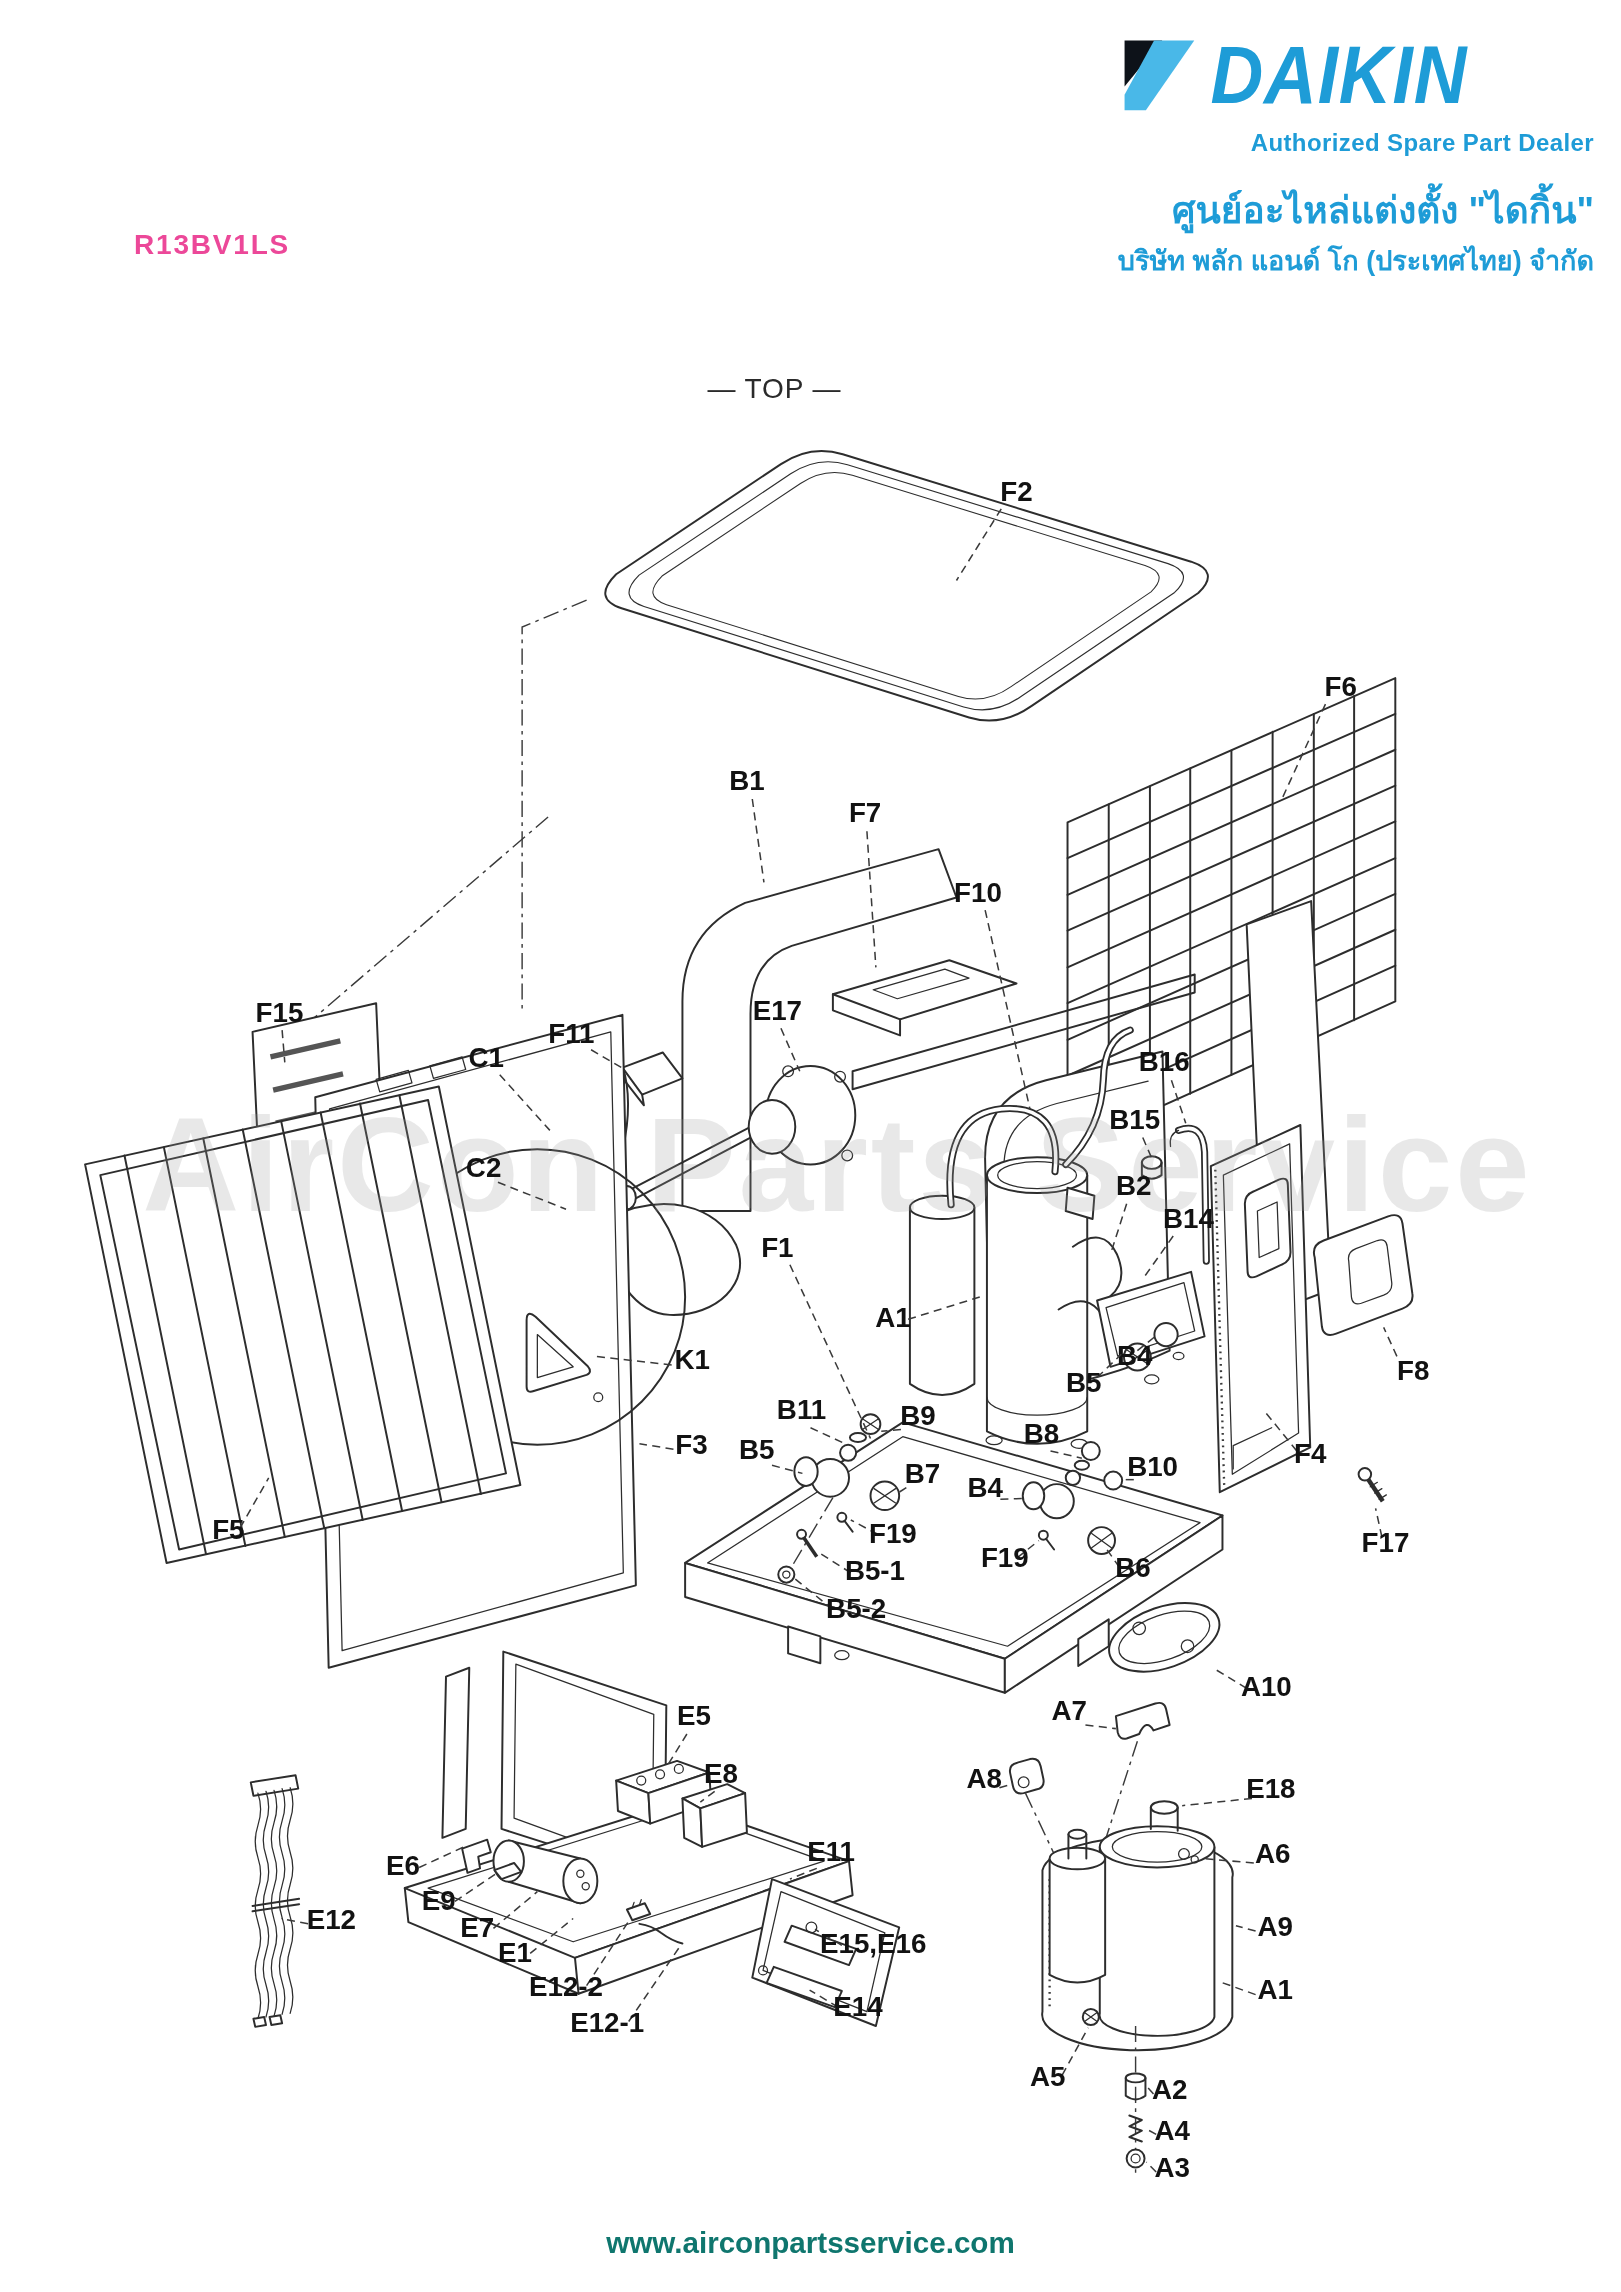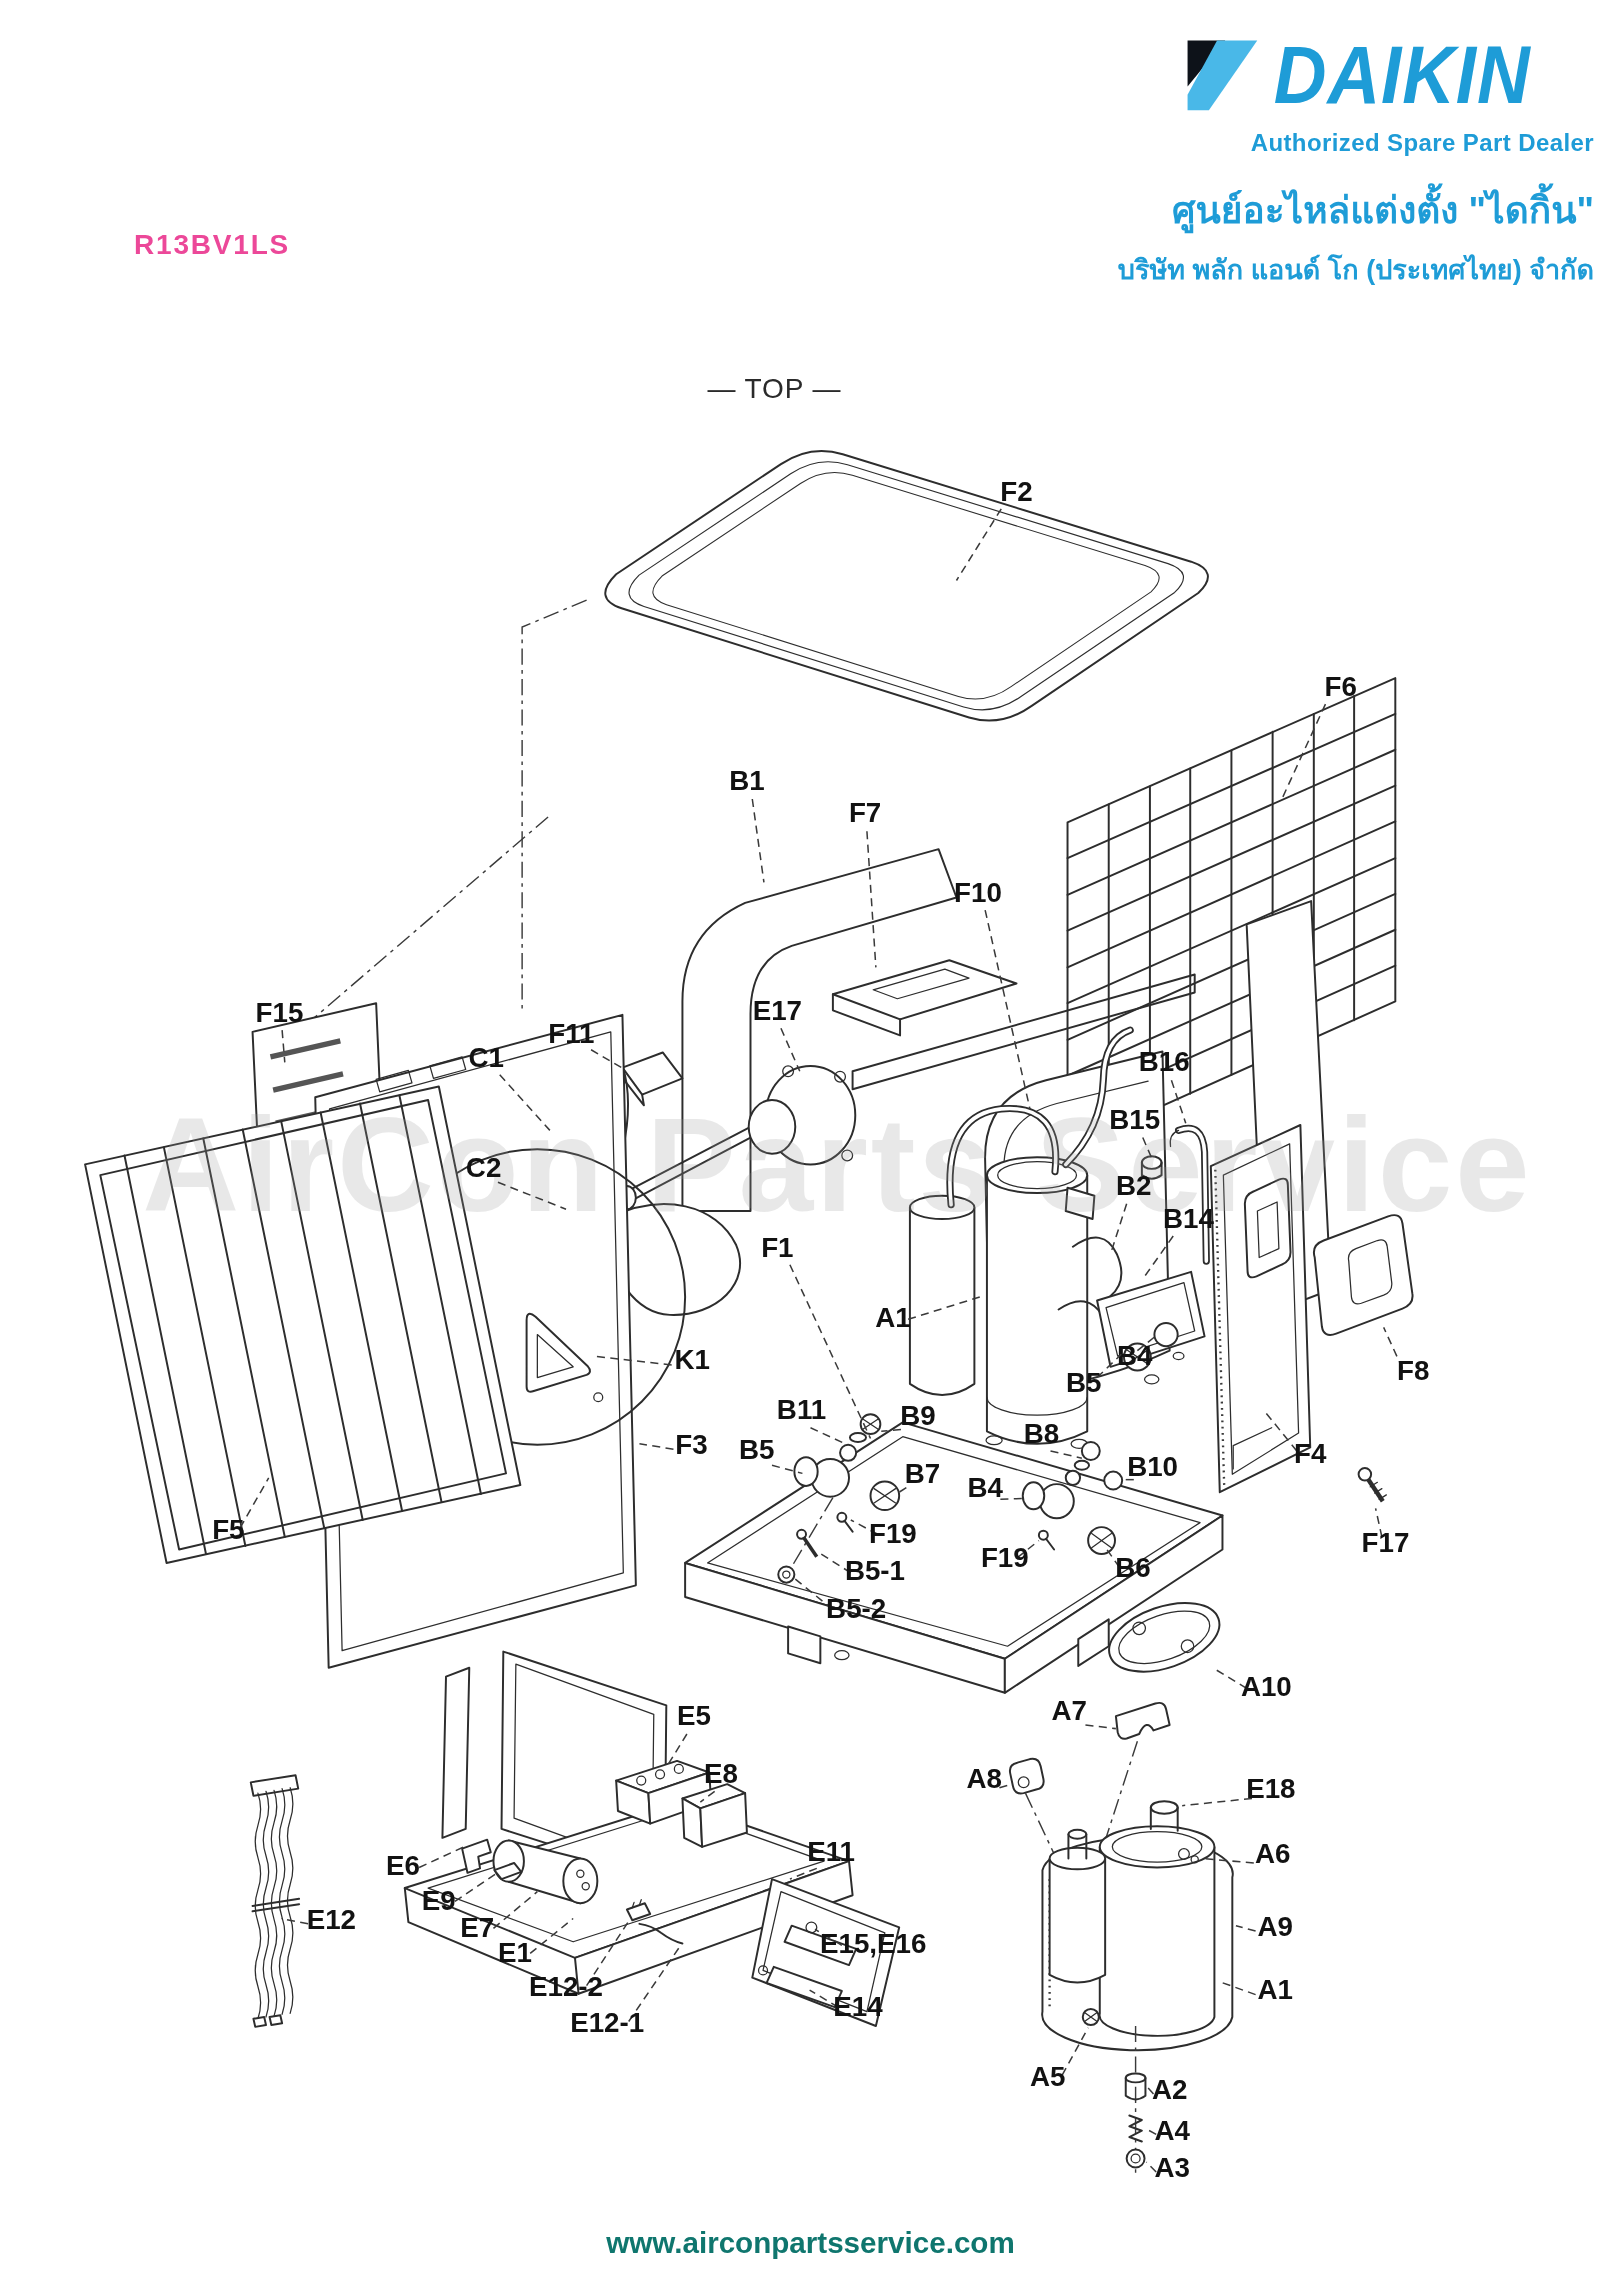--- a/index.html
+++ b/index.html
@@ -1,27 +1,27 @@
 <!DOCTYPE html>
 <html style="font-size:14.3px"><head>
 <meta charset="utf-8">
 <style>
   html,body{margin:0;padding:0}
   body{width:1621px;height:2293px;position:relative;background:#fff;
        font-family:"Liberation Sans",sans-serif;overflow:hidden;color:#181818}
   .model{position:absolute;left:134px;top:229px;font-weight:bold;font-size:28px;
          letter-spacing:1.8px;color:#ec4899}
   .brand{position:absolute;right:27px;top:34px;text-align:right;color:#1e9cd7}
-  .logo-row{display:flex;align-items:center;justify-content:center;gap:10.7px}
+  .logo-row{display:flex;align-items:center;justify-content:flex-start;gap:10.7px}
   .logo-mark{width:82px;height:82px;flex:0 0 auto}
   .logo-text{display:inline-block;font-size:73px;font-weight:bold;font-style:italic;
              line-height:.95;transform:scaleY(1.12);letter-spacing:0.9px;color:#1e9cd7}
   .tagline{font-size:24px;font-weight:bold;margin-top:13px;letter-spacing:0.4px}
   .thai1{font-size:37px;font-weight:bold;margin-top:23px}
-  .thai2{font-size:27px;font-weight:bold;margin-top:9px}
+  .thai2{font-size:27px;font-weight:bold;}
   .toplabel{position:absolute;left:676px;top:373px;width:197px;text-align:center;
             font-size:28px;font-weight:normal;letter-spacing:0.9px;color:#2a2a2a}
   .footer{position:absolute;left:0;right:0;top:2226px;text-align:center;
           font-size:29.6px;font-weight:bold;color:#0f766e}
   #diagram{position:absolute;left:0;top:0;width:1621px;height:2293px}
   .ln{fill:none;stroke:#2d2d2d;stroke-width:2.2;stroke-linejoin:round;stroke-linecap:round}
   .lnw{fill:#fff;stroke:#2d2d2d;stroke-width:2.2;stroke-linejoin:round}
   .thin{stroke-width:1.4}
   .dashdot{fill:none;stroke:#3a3a3a;stroke-width:1.6;stroke-dasharray:18 6 4 6}
   .dots{fill:none;stroke:#3a3a3a;stroke-width:2.6;stroke-dasharray:2 5}

